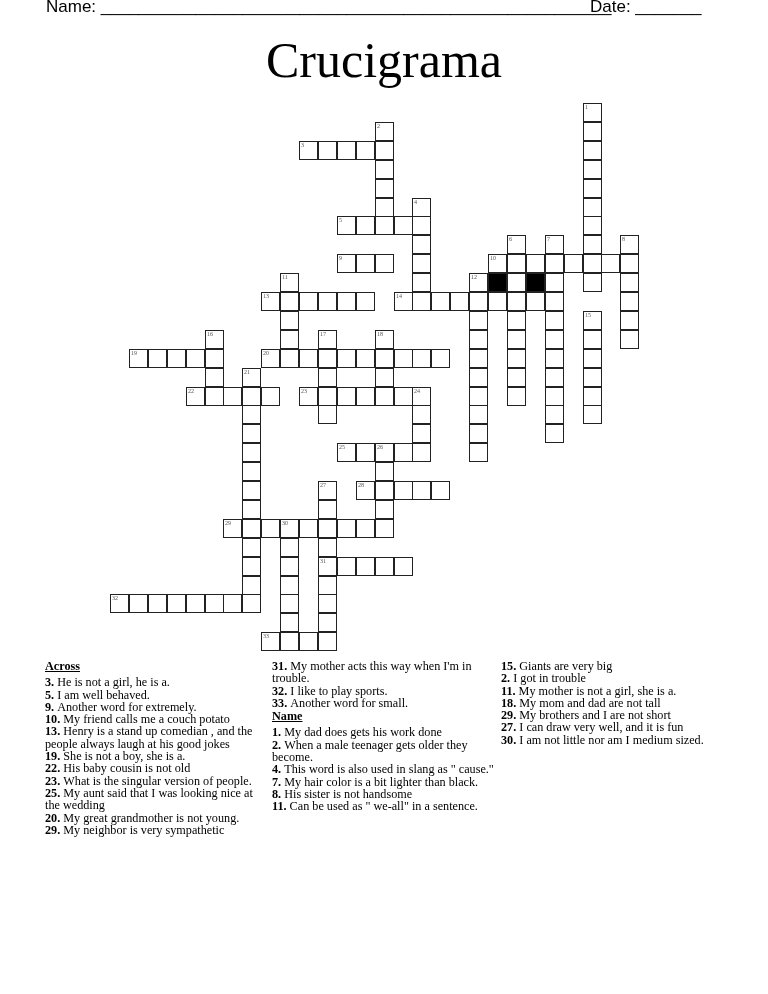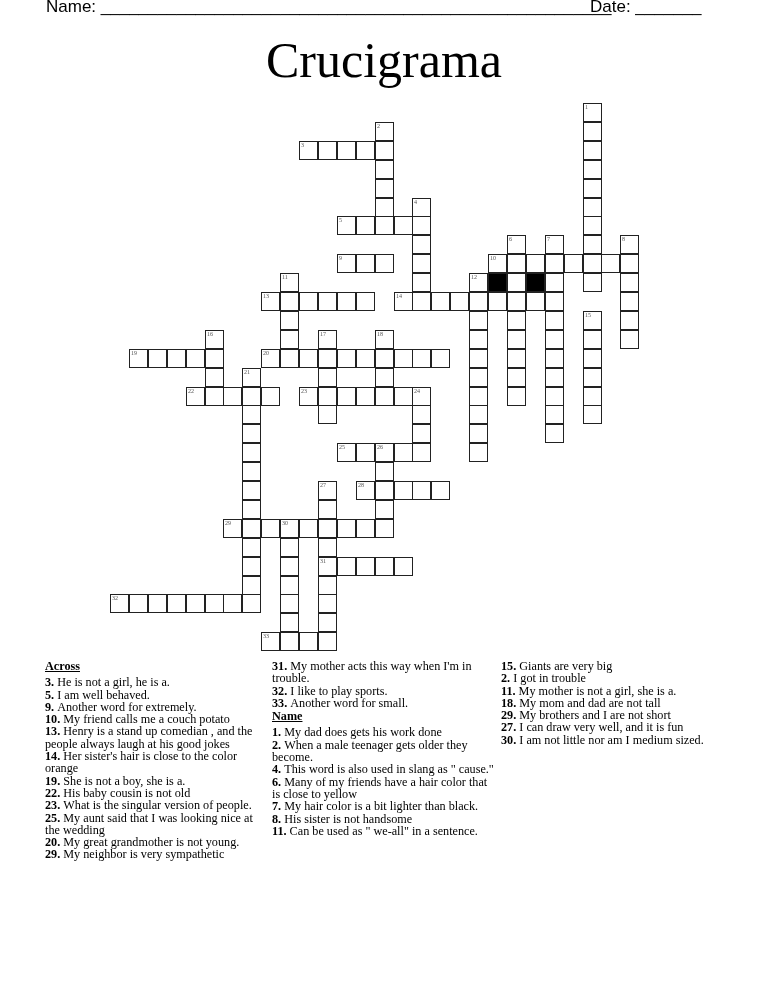--- a/index.html
+++ b/index.html
@@ -287,42 +287,40 @@
   </div>
 
 <div class="clues-col c1">
   <div class="sec-head">Across</div>
   <div>
       <div class="clue"><b>3. </b><span>He is not a girl, he is a.</span></div>
       <div class="clue"><b>5. </b><span>I am well behaved.</span></div>
       <div class="clue"><b>9. </b><span>Another word for extremely.</span></div>
       <div class="clue"><b>10. </b><span>My friend calls me a couch potato</span></div>
       <div class="clue"><b>13. </b><span>Henry is a stand up comedian , and the people always laugh at his good jokes</span></div>
-      <div class="clue"><b>14. </b><span>Her sister's hair is close to the color orange</span></div>
       <div class="clue"><b>19. </b><span>She is not a boy, she is a.</span></div>
       <div class="clue"><b>22. </b><span>His baby cousin is not old</span></div>
       <div class="clue"><b>23. </b><span>What is the singular version of people.</span></div>
       <div class="clue"><b>25. </b><span>My aunt said that I was looking nice at the wedding</span></div>
       <div class="clue"><b>20. </b><span>My great grandmother is not young.</span></div>
       <div class="clue"><b>29. </b><span>My neighbor is very sympathetic</span></div>
     </div>
 </div>
 
 <div class="clues-col c2">
   <div>
       <div class="clue"><b>31. </b><span>My mother acts this way when I'm in trouble.</span></div>
       <div class="clue"><b>32. </b><span>I like to play sports.</span></div>
       <div class="clue"><b>33. </b><span>Another word for small.</span></div>
     </div>
   <div class="sec-head" style="margin-top:1px">Name</div>
   <div>
       <div class="clue"><b>1. </b><span>My dad does gets his work done</span></div>
       <div class="clue"><b>2. </b><span>When a male teenager gets older they become.</span></div>
       <div class="clue"><b>4. </b><span>This word is also used in slang as " cause."</span></div>
-      <div class="clue"><b>6. </b><span>Many of my friends have a hair color that is close to yellow</span></div>
       <div class="clue"><b>7. </b><span>My hair color is a bit lighter than black.</span></div>
       <div class="clue"><b>8. </b><span>His sister is not handsome</span></div>
       <div class="clue"><b>11. </b><span>Can be used as " we-all" in a sentence.</span></div>
     </div>
 </div>
 
 <div class="clues-col c3">
   <div>
       <div class="clue"><b>15. </b><span>Giants are very big</span></div>
       <div class="clue"><b>2. </b><span>I got in trouble</span></div>

